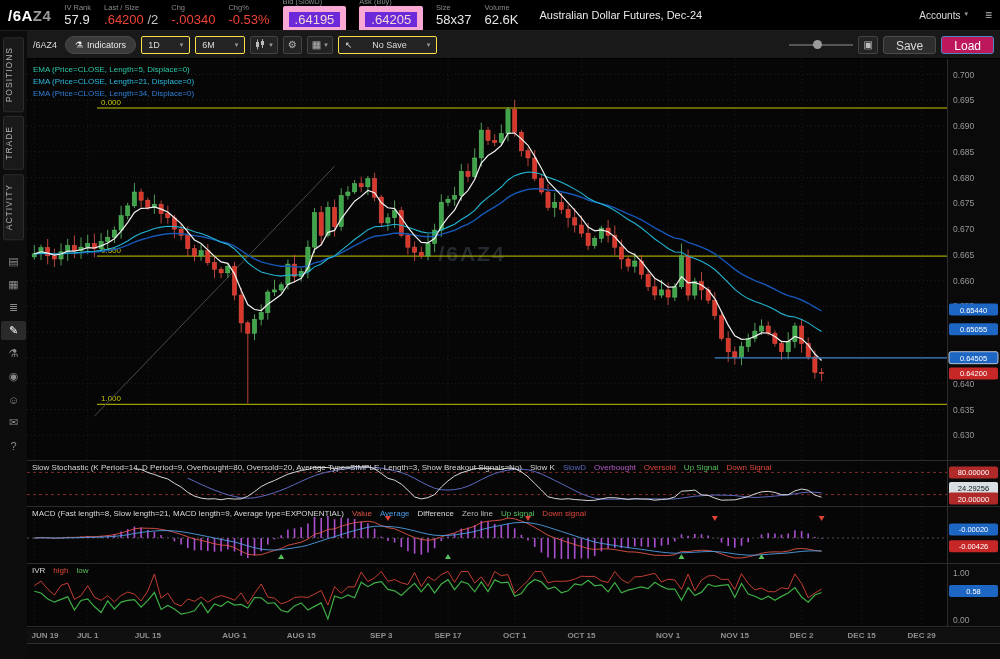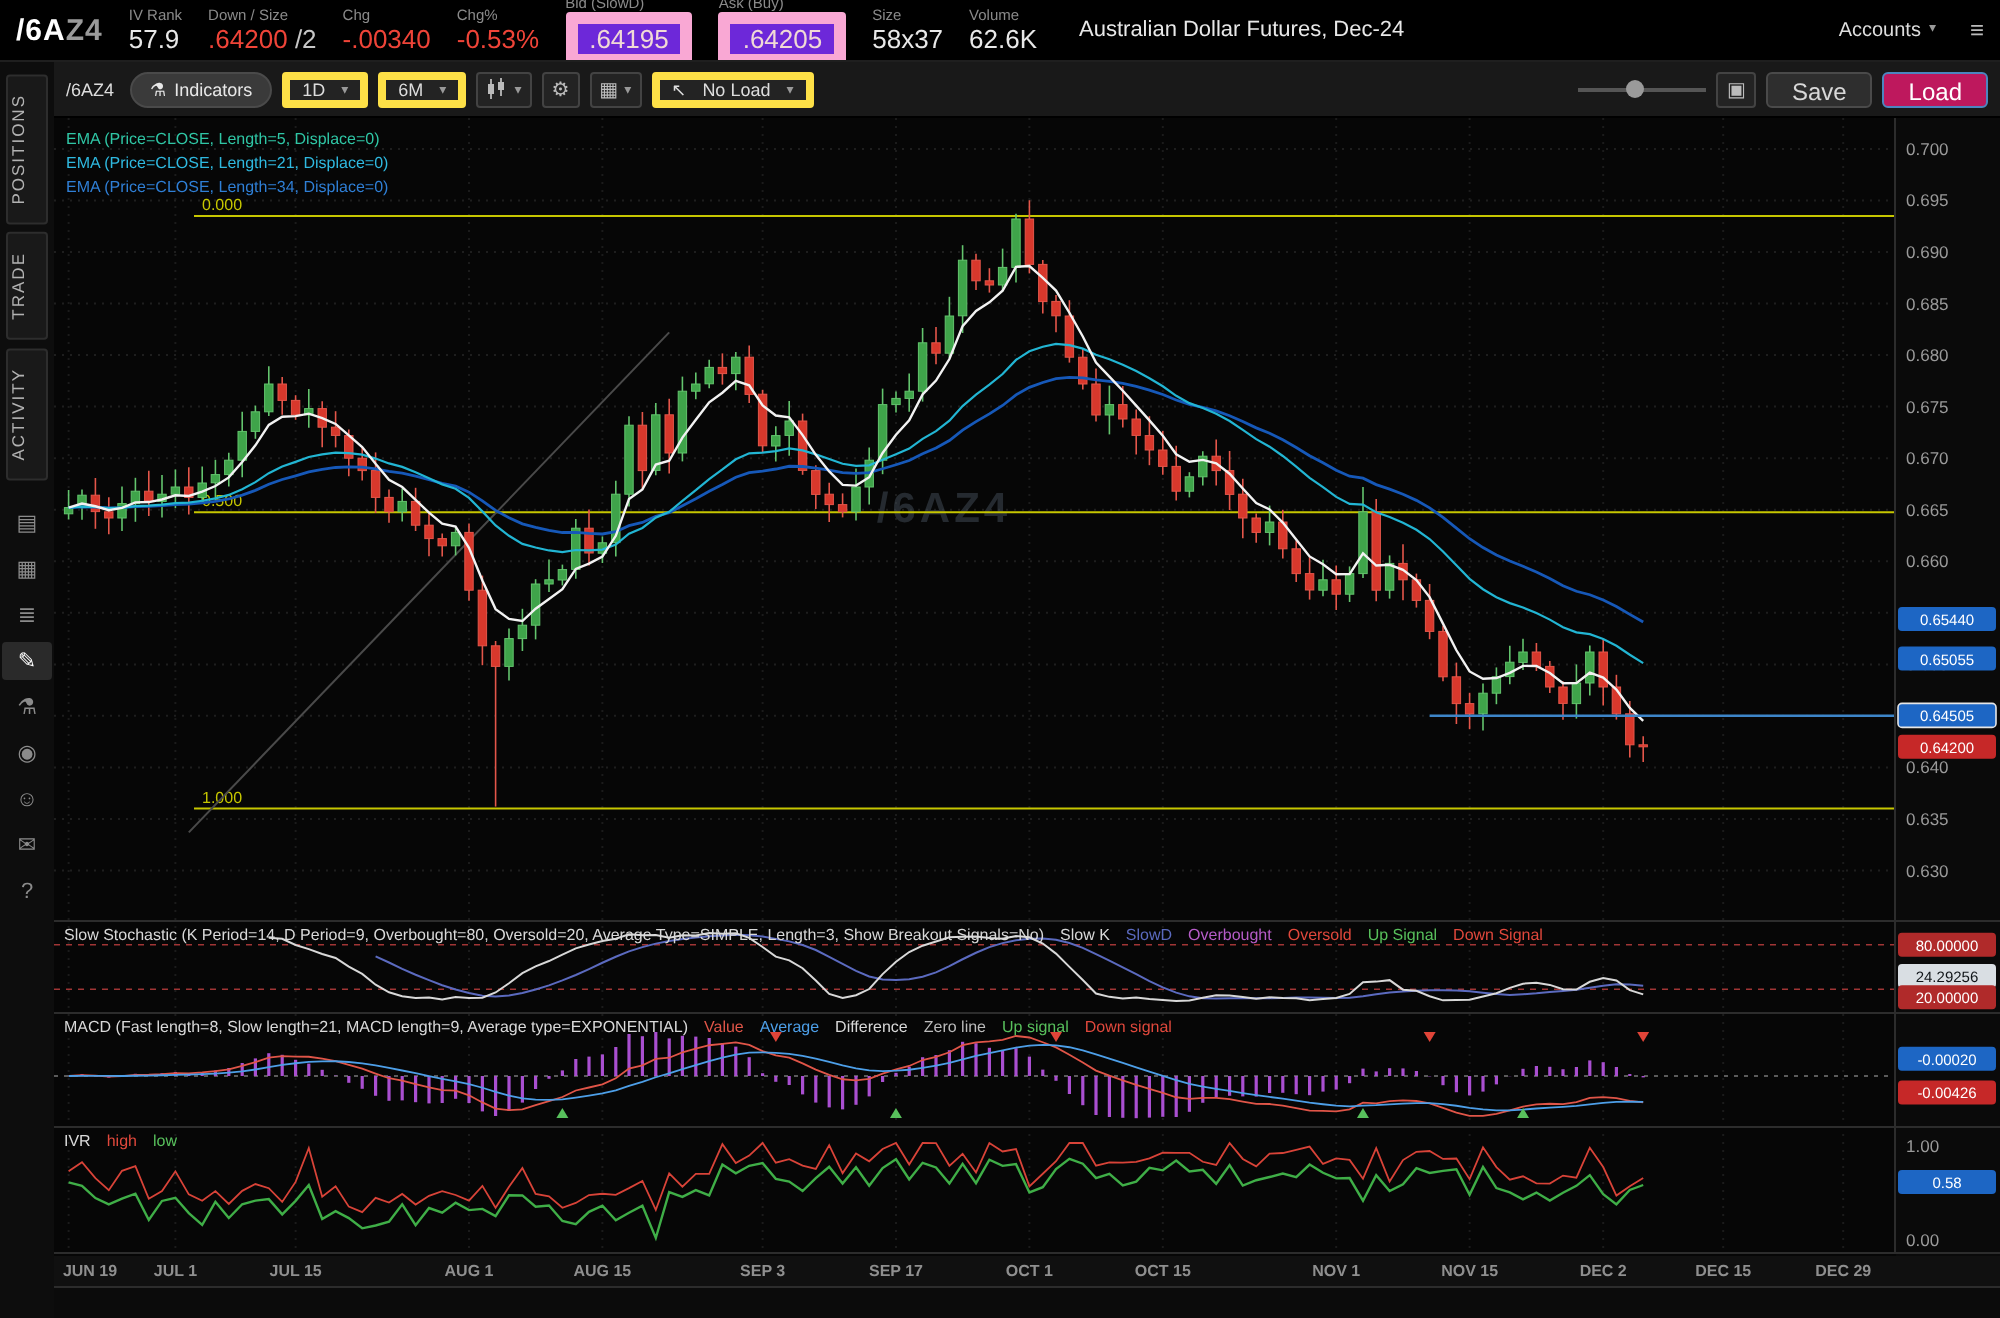--- a/index.html
+++ b/index.html
@@ -24,21 +24,21 @@
 #vtabs{display:flex;flex-direction:column;margin:4px 0 10px}
 .vtab{writing-mode:vertical-rl;transform:rotate(180deg);background:#191919;border:1px solid #2d2d2d;border-radius:2px;color:#b2b2b2;font-size:8.5px;letter-spacing:1px;padding:9px 0;width:21px;text-align:center;margin:2px 0}
 #sicons{display:flex;flex-direction:column;gap:4px}
 .sicon{width:25px;height:19px;display:flex;align-items:center;justify-content:center;color:#8b8b8b;font-size:11px;border-radius:2px}
 .sicon.active{background:#2a2a2a;color:#fff}
 .chart-area{flex:1;display:flex;flex-direction:column;min-width:0}
 .toolbar{height:28px;flex:0 0 28px;background:#191919;display:flex;align-items:center;gap:5px;padding:0 6px;border-bottom:1px solid #000}
 .tb-sym{font-size:9px;color:#ddd;margin-right:3px}
 button{font-family:inherit;cursor:default}
 .pill{display:flex;align-items:center;gap:4px;background:#3a3a3a;border:1px solid #4a4a4a;color:#e8e8e8;font-size:9px;border-radius:9px;padding:2px 9px;height:18px}
-.dd{display:flex;align-items:center;gap:8px;background:#232323;border:4px solid #fde047;color:#ddd;font-size:9px;border-radius:2px;padding:2px 6px;height:18px}
+.dd{display:flex;align-items:center;gap:20px;background:#232323;border:1px solid #fde047;color:#ddd;font-size:9px;border-radius:2px;padding:2px 6px;height:18px}
 .ib{display:flex;align-items:center;gap:3px;background:#232323;border:1px solid #434343;color:#bbb;border-radius:2px;height:18px;padding:2px 4px;font-size:10px}
 .tb-spacer{flex:1}
 .slider{position:relative;width:64px;height:18px}
 .track{position:absolute;left:0;right:0;top:8px;height:2px;background:#555}
 .knob{position:absolute;left:24px;top:4px;width:9px;height:9px;border-radius:50%;background:#9a9a9a}
 .btn{background:#2e2e2e;border:1px solid #4a4a4a;color:#d8d8d8;font-size:12px;border-radius:3px;height:18px;padding:2px 12px}
 .btn.load{background:#be185d;border-color:#4d85c0;color:#fff}
 #chart-svg{display:block;background:#060606}
 .ax{font-size:8.5px;fill:#9a9a9a}
 .xl{font-size:8px;font-weight:bold;fill:#8f8f8f}
@@ -53,21 +53,21 @@
 
 <div id="app">
 
   <header>
     <div class="sym"><span>/6A</span><span class="sub">Z4</span></div>
     <div class="f">
       <span class="fl">IV Rank</span>
       <span class="fv">57.9</span>
     </div>
     <div class="f">
-      <span class="fl">Down / Size</span>
+      <span class="fl">Last / Size</span>
       <span class="fv"><span class="red">.64200</span> <span class="dim">/2</span></span>
     </div>
     <div class="f">
       <span class="fl">Chg</span>
       <span class="fv red">-.00340</span>
     </div>
     <div class="f">
       <span class="fl">Chg%</span>
       <span class="fv red">-0.53%</span>
     </div>
@@ -142,21 +142,21 @@
         </button>
         <button class="ib">
             <span>⚙</span>
           </button>
         <button class="ib">
           <span>▦</span>
             <span class="caret">▾</span>
         </button>
         <button class="dd">
           <span>↖</span>
-            <span>No Load</span>
+            <span>No Save</span>
             <span class="caret">▾</span>
         </button>
         <div class="tb-spacer"></div>
         <div class="slider">
             <div class="track"></div>
             <div class="knob"></div>
           </div>
         <button class="ib">
             <span>▣</span>
           </button>

